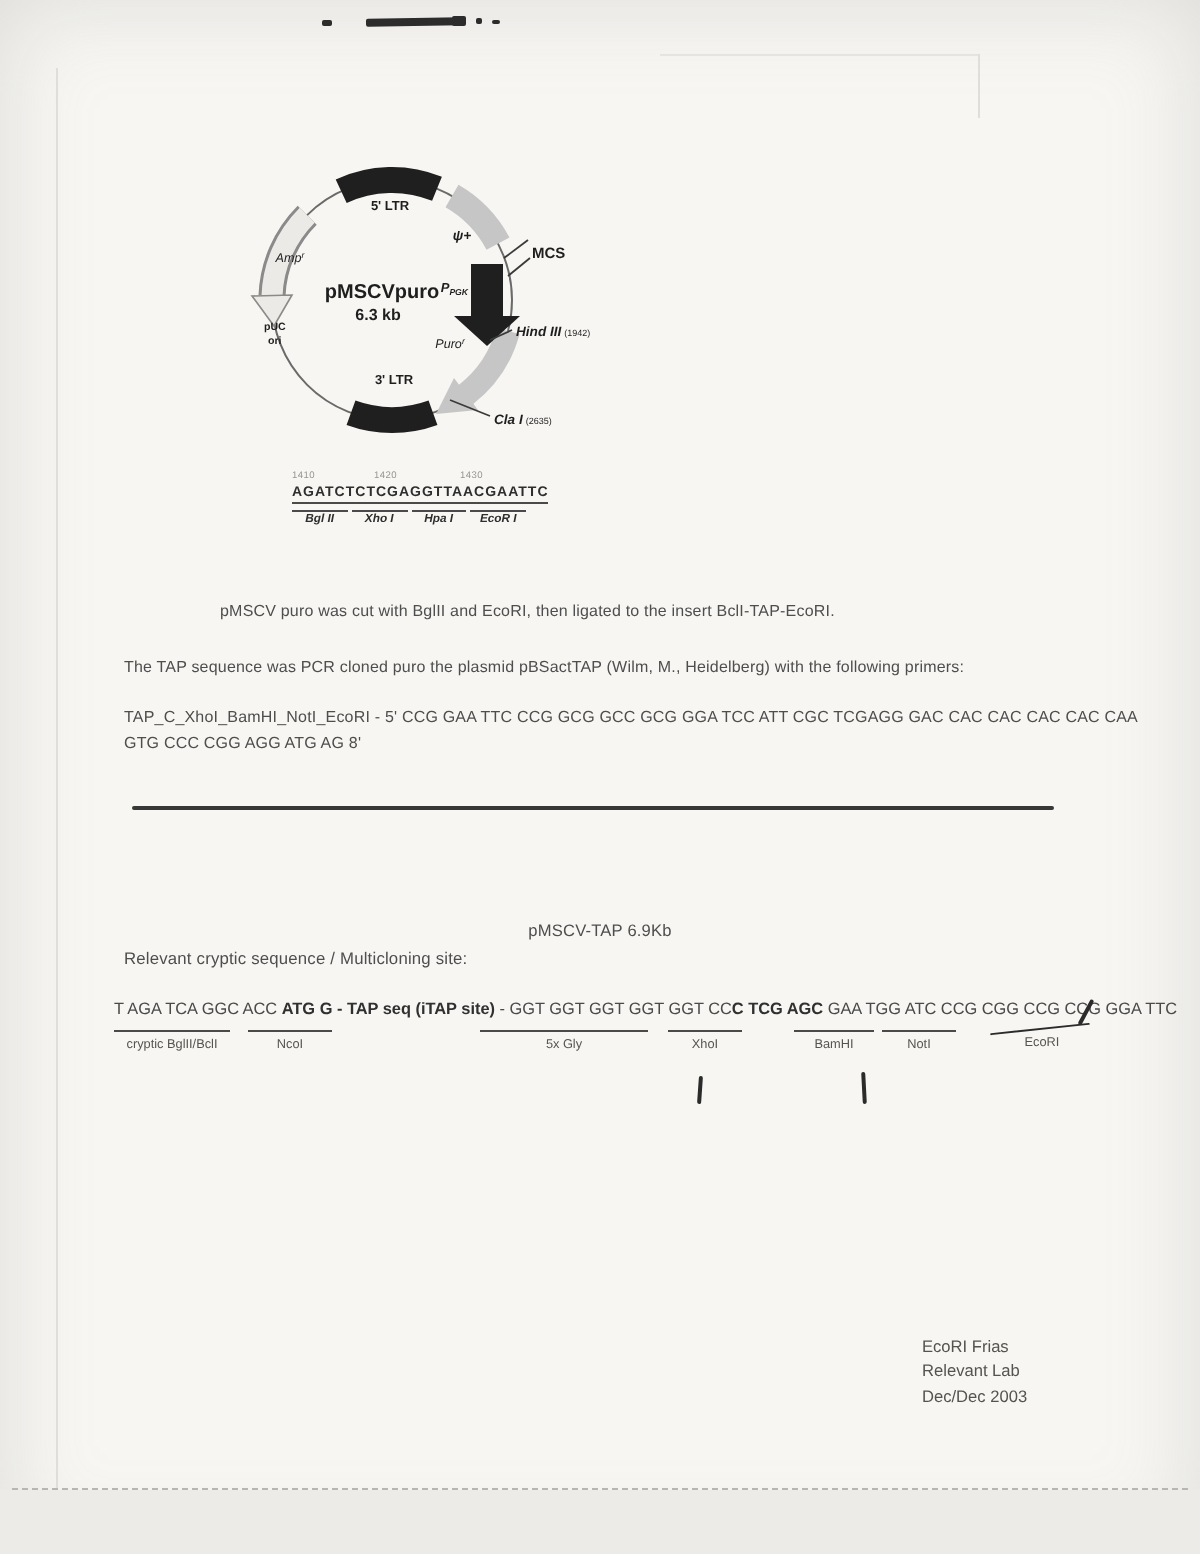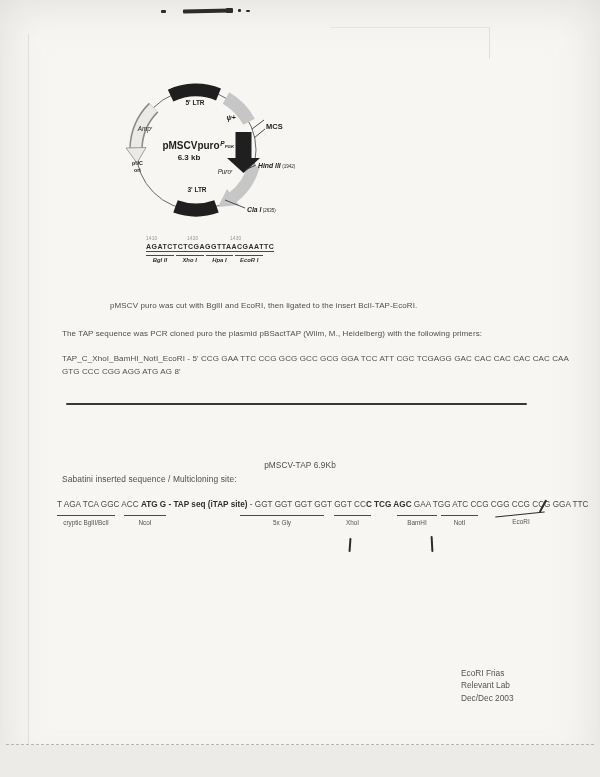--- a/index.html
+++ b/index.html
@@ -100,21 +100,21 @@
   </div>
 
   <div class="txt" style="left:62px;top:301px;padding-left:48px;">pMSCV puro was cut with BglII and EcoRI, then ligated to the insert BclI-TAP-EcoRI.</div>
   <div class="txt" style="left:62px;top:329px;">The TAP sequence was PCR cloned puro the plasmid pBSactTAP (Wilm, M., Heidelberg) with the following primers:</div>
   <div class="txt" style="left:62px;top:354px;">TAP_C_XhoI_BamHI_NotI_EcoRI - 5' CCG GAA TTC CCG GCG GCC GCG GGA TCC ATT CGC TCGAGG GAC CAC CAC CAC CAC CAA</div>
   <div class="txt" style="left:62px;top:367px;">GTG CCC CGG AGG ATG AG 8'</div>
 
   <div class="rule"></div>
   <div class="txt" style="left:0;top:420px;width:600px;text-align:center;font-size:8.3px;margin-top:40px;">pMSCV-TAP 6.9Kb</div>
 
-  <div class="txt" style="left:62px;top:474px;font-size:8.4px;">Sabatini inserted sequence / Multicloning site:</div>
+  <div class="txt" style="left:62px;top:474px;font-size:8.4px;">Relevant cryptic sequence / Multicloning site:</div>
   <div class="mseq"><span>T AGA TCA GGC ACC </span><b>ATG G - TAP seq (iTAP site)</b><span> - GGT GGT GGT GGT GGT CC</span><b>C TCG AGC</b><span> GAA TGG ATC CCG CGG CCG CCG GGA TTC</span></div>
 
   <div class="site" style="left:57px;width:58px;">cryptic BglII/BclI</div>
   <div class="site" style="left:124px;width:42px;">NcoI</div>
   <div class="site" style="left:240px;width:84px;">5x Gly</div>
   <div class="site" style="left:334px;width:37px;">XhoI</div>
   <div class="site" style="left:397px;width:40px;">BamHI</div>
   <div class="site" style="left:441px;width:37px;">NotI</div>
   <div class="site" style="left:495px;width:52px;border-top:none;">EcoRI</div>
   <div class="pen" style="left:495px;top:514px;width:50px;height:1.4px;transform:rotate(-6deg);"></div>

